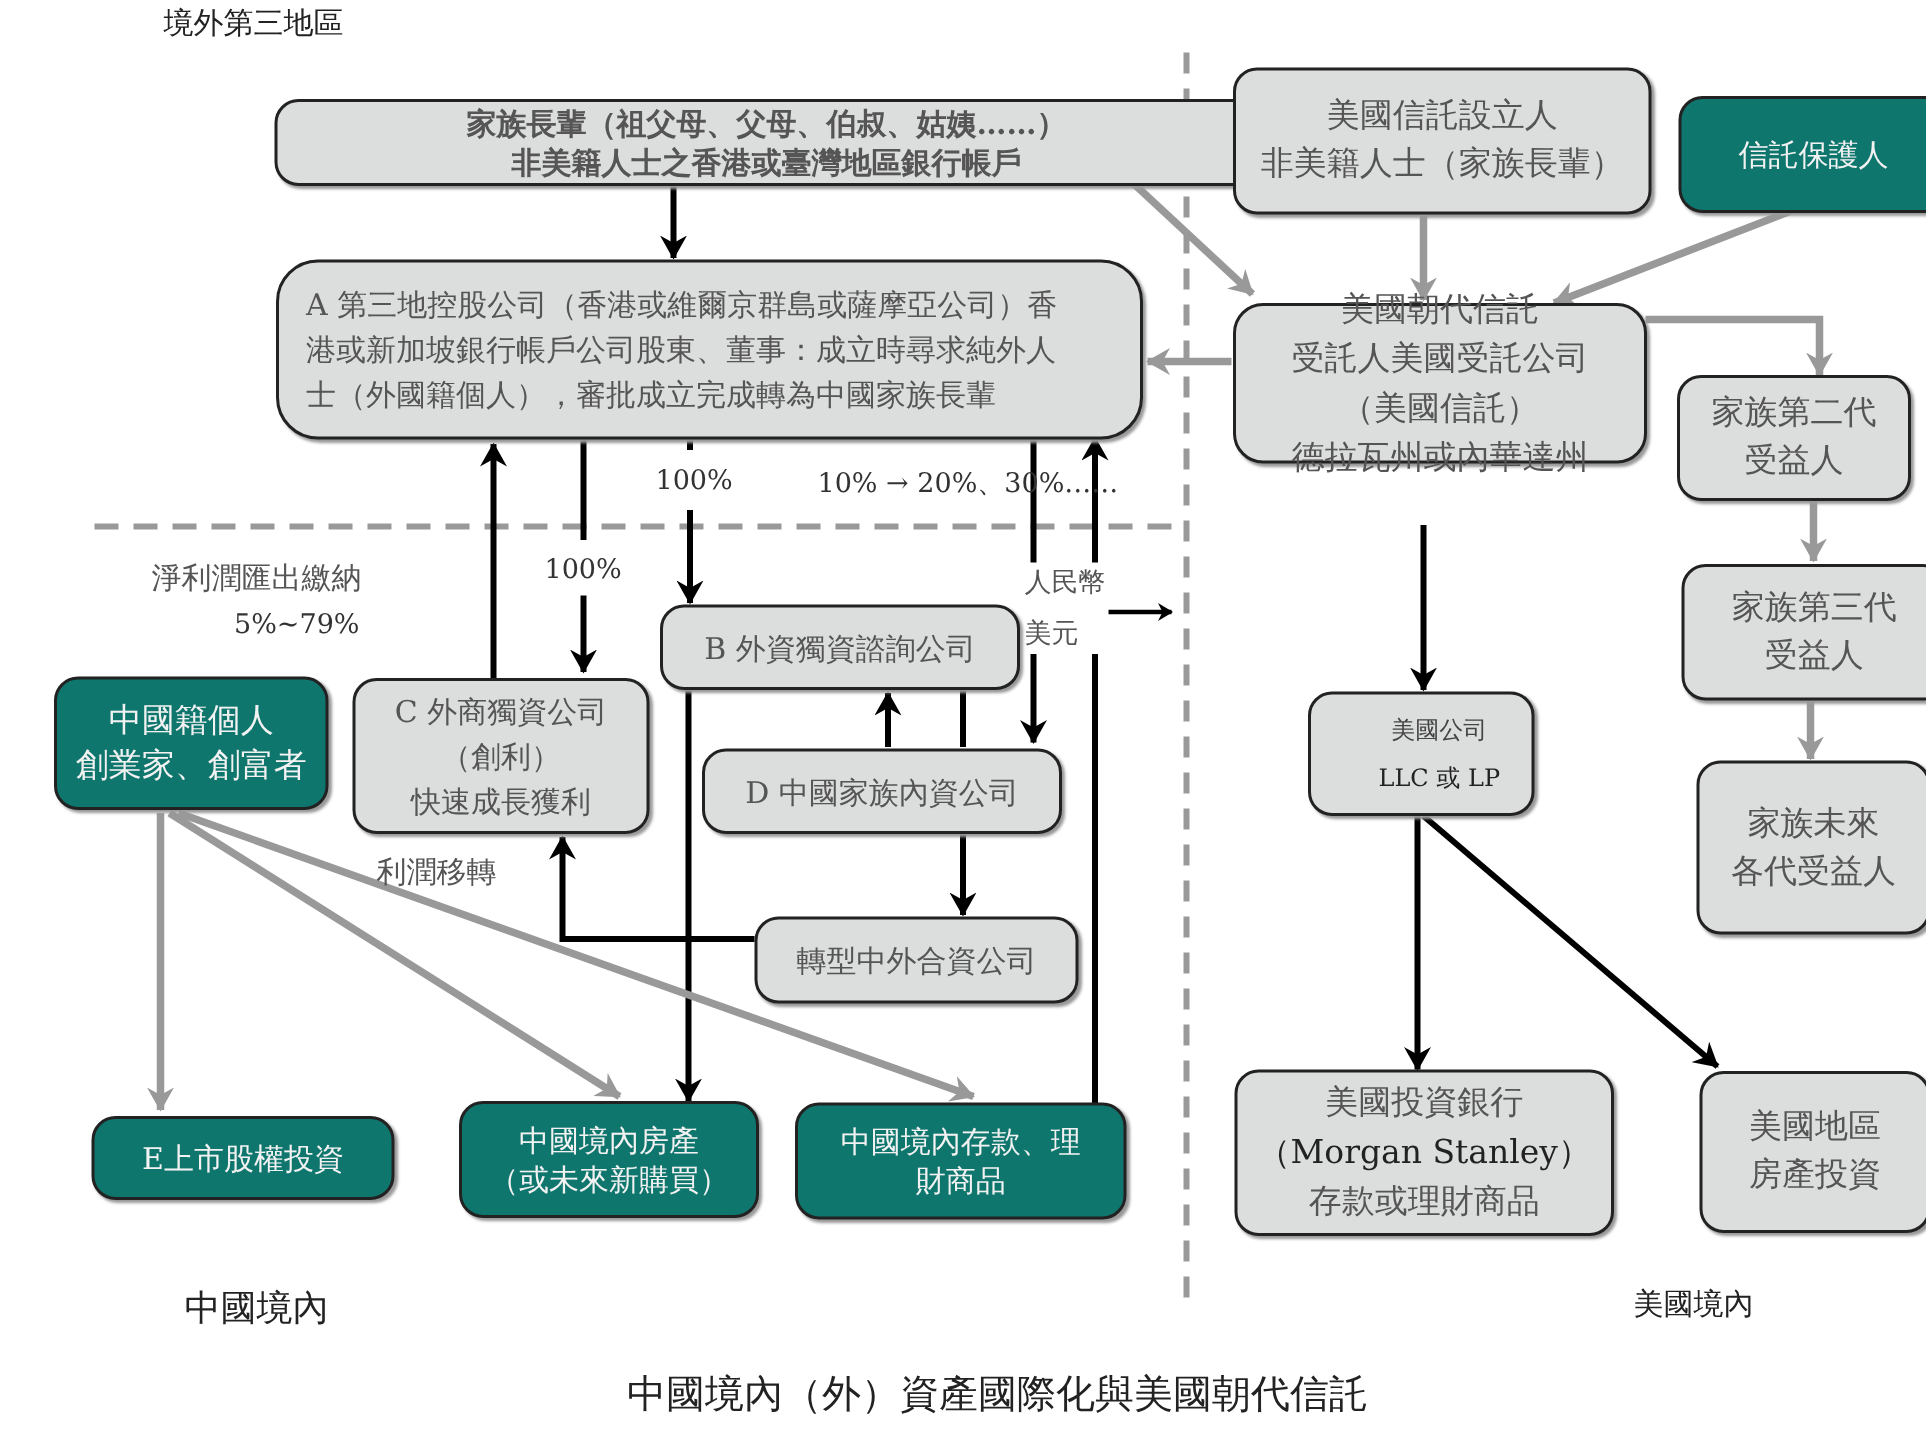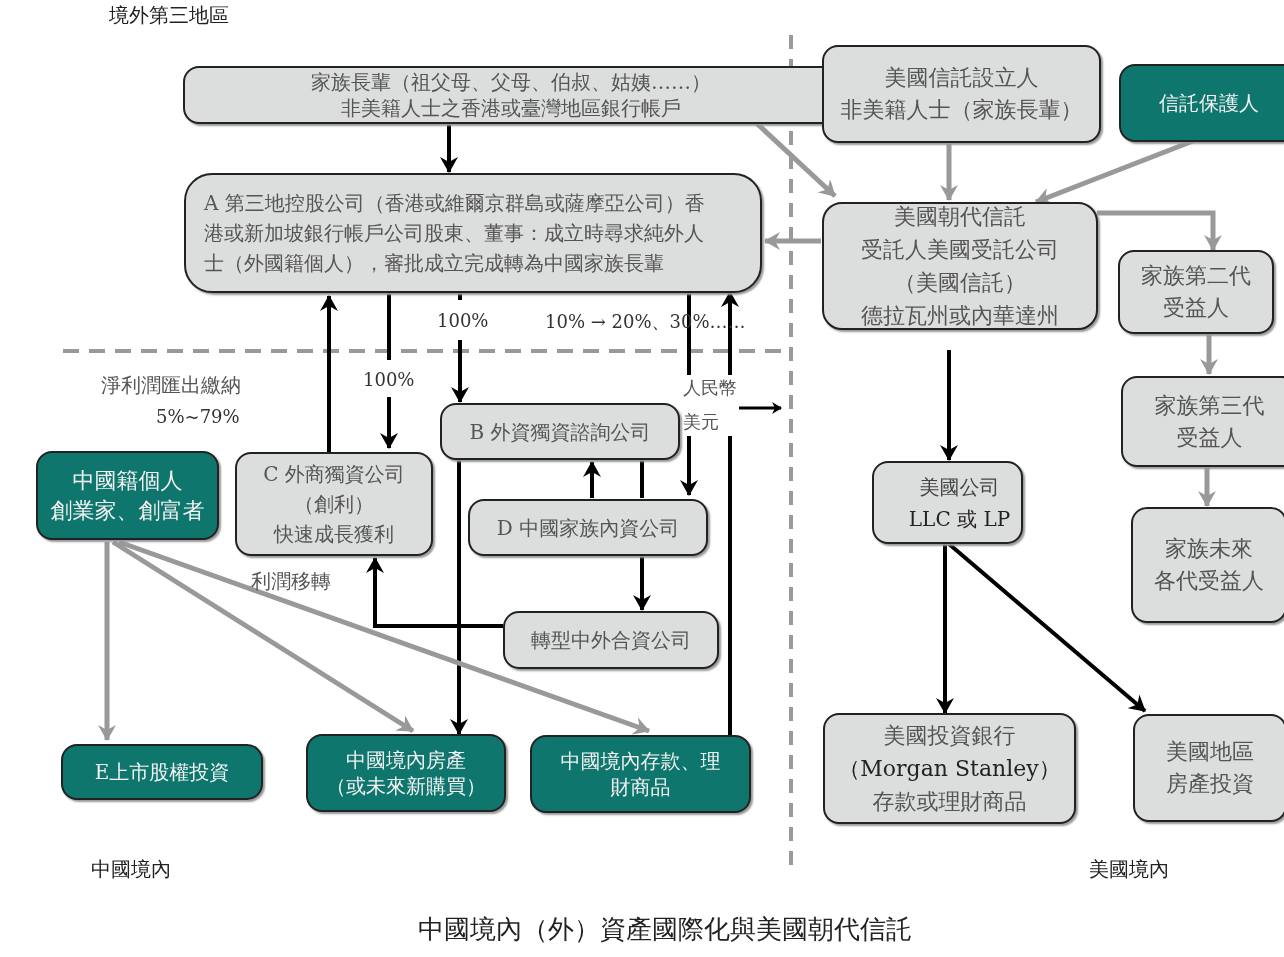--- a/index.html
+++ b/index.html
@@ -70,24 +70,24 @@
     <line x1="798" y1="241" x2="742" y2="241" stroke="#999" stroke-width="5" marker-end="url(#agk)"></line>
     <polyline points="1074,213 1190,213 1190,250" fill="none" stroke="#999" stroke-width="5" marker-end="url(#agk)"></polyline>
     <line x1="1186" y1="334" x2="1186" y2="374" stroke="#999" stroke-width="5" marker-end="url(#agk)"></line>
     <line x1="1184" y1="467" x2="1184" y2="506" stroke="#999" stroke-width="5" marker-end="url(#agk)"></line>
     <line x1="84" y1="542" x2="84" y2="740" stroke="#999" stroke-width="5" marker-end="url(#agk)"></line>
     <line x1="90" y1="542" x2="390" y2="731" stroke="#999" stroke-width="5" marker-end="url(#agk)"></line>
     <line x1="96" y1="542" x2="626" y2="731" stroke="#999" stroke-width="5" marker-end="url(#agk)"></line>
   </svg>
 
   <div class="lbl" style="left:86px;top:2px;font-size:20px;color:#222;">境外第三地區</div>
-  <div class="lbl" style="left:68px;top:856px;font-size:20px;color:#222;">中國境內</div>
+  <div class="lbl" style="left:100px;top:856px;font-size:24px;color:#222;">中國境內</div>
   <div class="lbl" style="left:1066px;top:856px;font-size:20px;color:#222;">美國境內</div>
 
-  <div class="box light" style="left:160px;top:66px;width:656px;height:58px;line-height:26px;">
+  <div class="box light" style="left:160px;top:66px;width:656px;height:58px;line-height:26px;font-weight:bold;">
     <span class="ln">家族長輩（祖父母、父母、伯叔、姑姨……）</span>
     <span class="ln">非美籍人士之香港或臺灣地區銀行帳戶</span>
   </div>
 
   <div class="box light left" style="left:161px;top:173px;width:578px;height:120px;border-radius:28px;">
     <span class="ln">A 第三地控股公司（香港或維爾京群島或薩摩亞公司）香</span>
     <span class="ln">港或新加坡銀行帳戶公司股東、董事：成立時尋求純外人</span>
     <span class="ln">士（外國籍個人），審批成立完成轉為中國家族長輩</span>
   </div>
 
@@ -130,21 +130,21 @@
 
   <div class="box light" style="left:799px;top:45px;width:279px;height:98px;font-size:22px;line-height:32px;">
     <span class="ln">美國信託設立人</span>
     <span class="ln">非美籍人士（家族長輩）</span>
   </div>
 
   <div class="box dark" style="left:1096px;top:64px;width:180px;height:78px;">
     <span class="ln">信託保護人</span>
   </div>
 
-  <div class="box light" style="left:799px;top:202px;width:276px;height:128px;font-size:22px;line-height:33px;border-radius:20px;">
+  <div class="box light" style="left:799px;top:202px;width:276px;height:107px;font-size:22px;line-height:33px;border-radius:20px;">
     <span class="ln">美國朝代信託</span>
     <span class="ln">受託人美國受託公司</span>
     <span class="ln">（美國信託）</span>
     <span class="ln">德拉瓦州或內華達州</span>
   </div>
 
   <div class="box light" style="left:1095px;top:250px;width:156px;height:84px;font-size:22px;line-height:32px;">
     <span class="ln">家族第二代</span>
     <span class="ln">受益人</span>
   </div>
@@ -152,21 +152,21 @@
   <div class="box light" style="left:1098px;top:376px;width:177px;height:91px;font-size:22px;line-height:32px;">
     <span class="ln">家族第三代</span>
     <span class="ln">受益人</span>
   </div>
 
   <div class="box light" style="left:1108px;top:507px;width:156px;height:116px;font-size:22px;line-height:32px;font-family:Liberation Serif, serif;">
     <span class="ln">家族未來</span>
     <span class="ln">各代受益人</span>
   </div>
 
-  <div class="box light" style="left:849px;top:461px;width:151px;height:83px;font-size:20px;line-height:32px;color:#444;padding-left:24px;">
+  <div class="box light" style="left:849px;top:461px;width:151px;height:83px;font-size:16px;line-height:32px;color:#444;padding-left:24px;">
     <span class="ln">美國公司</span>
     <span class="ln" style="color:#222;">LLC 或 LP</span>
   </div>
 
   <div class="box light" style="left:800px;top:713px;width:253px;height:111px;font-size:22px;line-height:33px;">
     <span class="ln">美國投資銀行</span>
     <span class="ln" style="color:#222;">（Morgan Stanley）</span>
     <span class="ln">存款或理財商品</span>
   </div>
 

